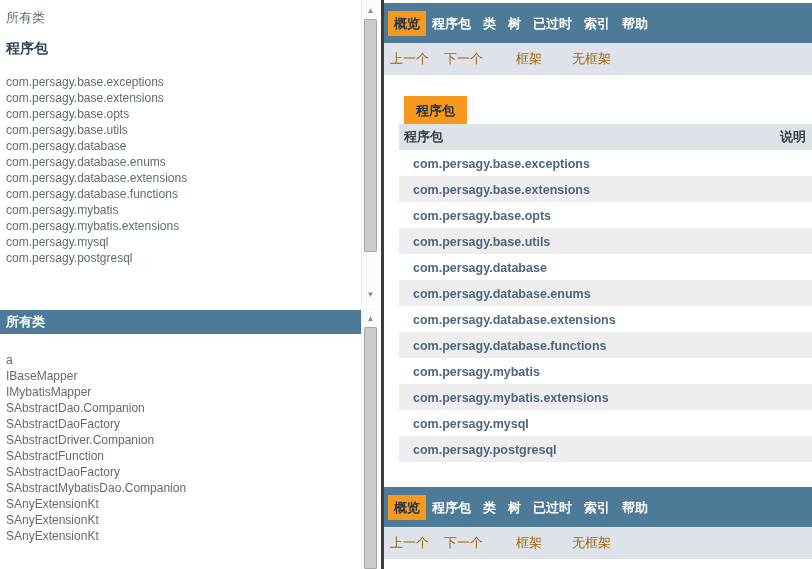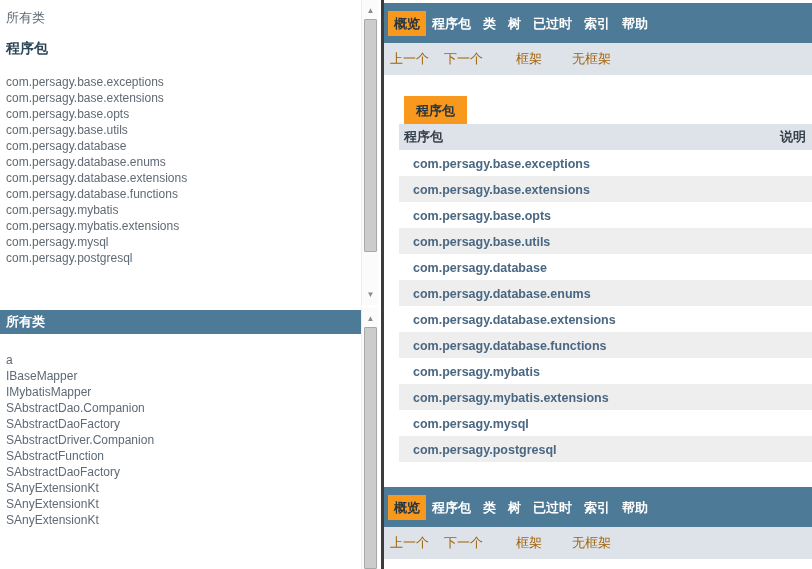--- a/index.html
+++ b/index.html
@@ -113,20 +113,21 @@
       <div class="bar">所有类</div>
       <ul class="class-list">
         <li>a</li>
         <li class="italic">IBaseMapper</li>
         <li class="italic">IMybatisMapper</li>
         <li>SAbstractDao.Companion</li>
         <li>SAbstractDaoFactory</li>
         <li>SAbstractDriver.Companion</li>
         <li>SAbstractFunction</li>
         <li>SAbstractDaoFactory</li>
+        <li>SAbstractMybatisDao.Companion</li>
         <li>SAnyExtensionKt</li>
         <li>SAnyExtensionKt</li>
         <li>SAnyExtensionKt</li>
       </ul>
       <div class="scrollbar">
         <div class="sb-btn up">▲</div>
         <div class="sb-thumb"></div>
       </div>
     </div>
   </div>

